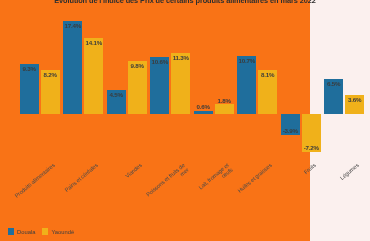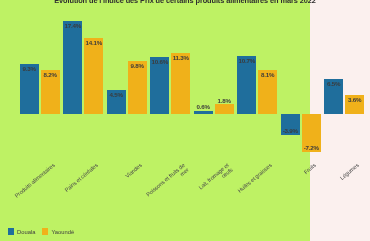--- a/index.html
+++ b/index.html
@@ -11,21 +11,21 @@
     height: 241px;
     overflow: hidden;
     background: #fbf0ee;
     font-family: "Liberation Sans", sans-serif;
   }
 
   #chart-root {
     position: relative;
     width: 310px;
     height: 241px;
-    background: #bef264;
+    background: #f97316;
     box-sizing: border-box;
     padding-left: 21px;
   }
 
   
   #chart-title {
     position: absolute;
     top: -4px;
     left: 0;
     width: 370px;

